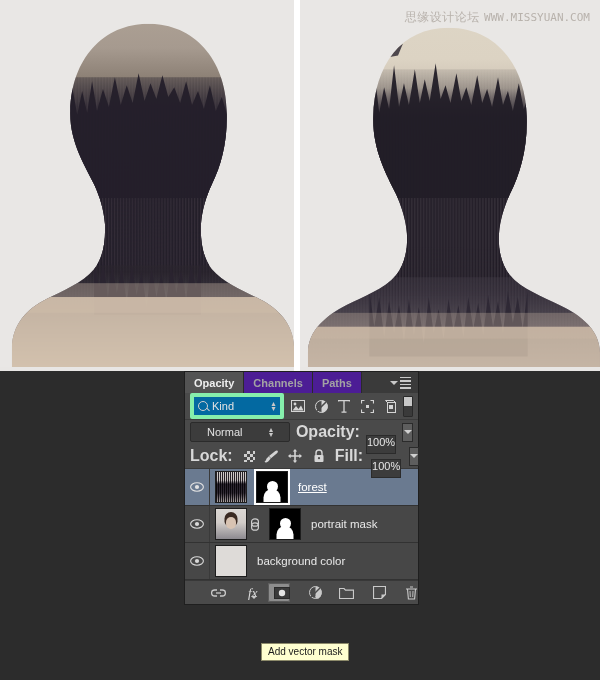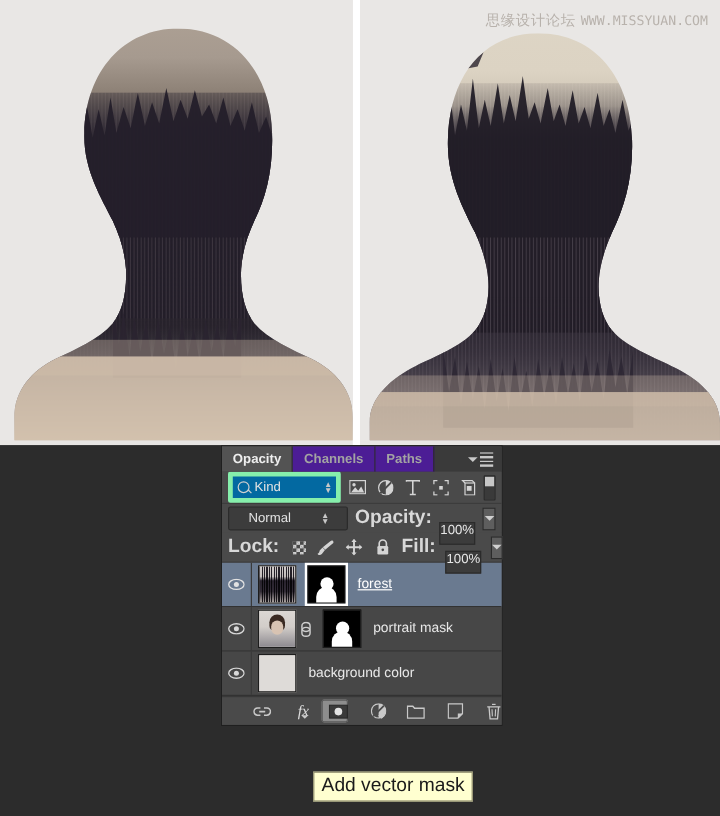--- a/index.html
+++ b/index.html
@@ -409,21 +409,21 @@
   }
 
   
   .tooltip {
     position: absolute;
     left: 261px;
     top: 643px;
     background: #ffffd0;
     border: 1px solid #8c8a6a;
     color: #1a1a1a;
-    font-size: 16px;
+    font-size: 10px;
     padding: 2px 6px 3px 6px;
     white-space: nowrap;
     z-index: 30;
     font-family: "Liberation Sans", sans-serif;
   }
 </style>
 </head>
 <body>
 
 <div class="canvas-area">

